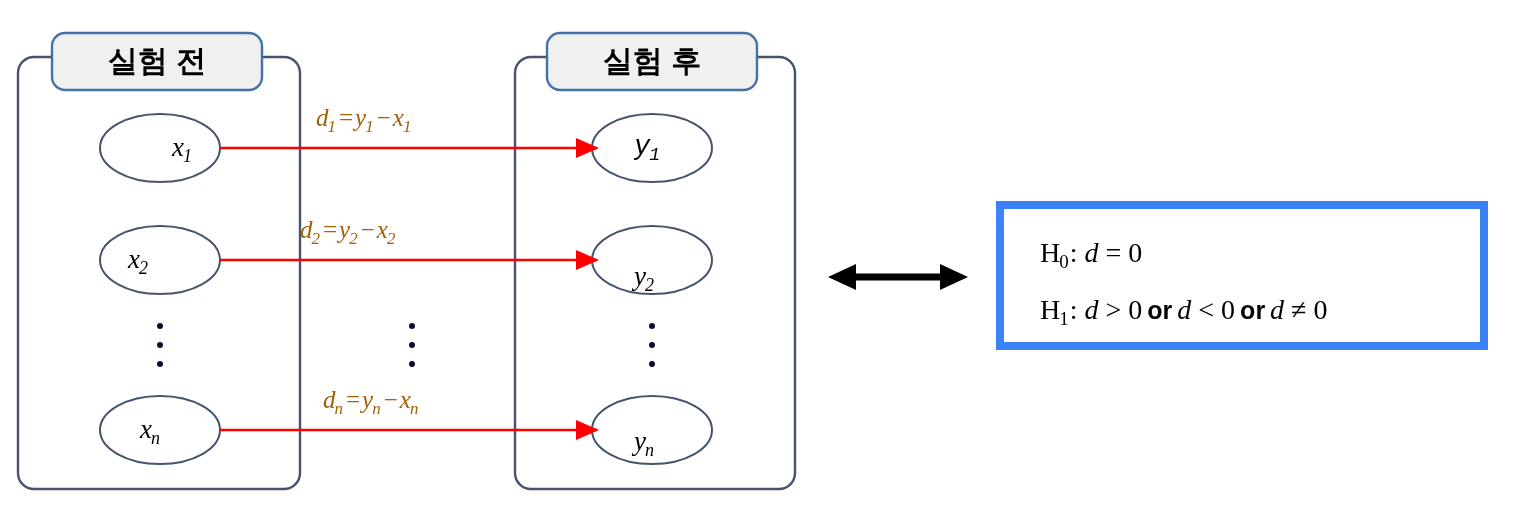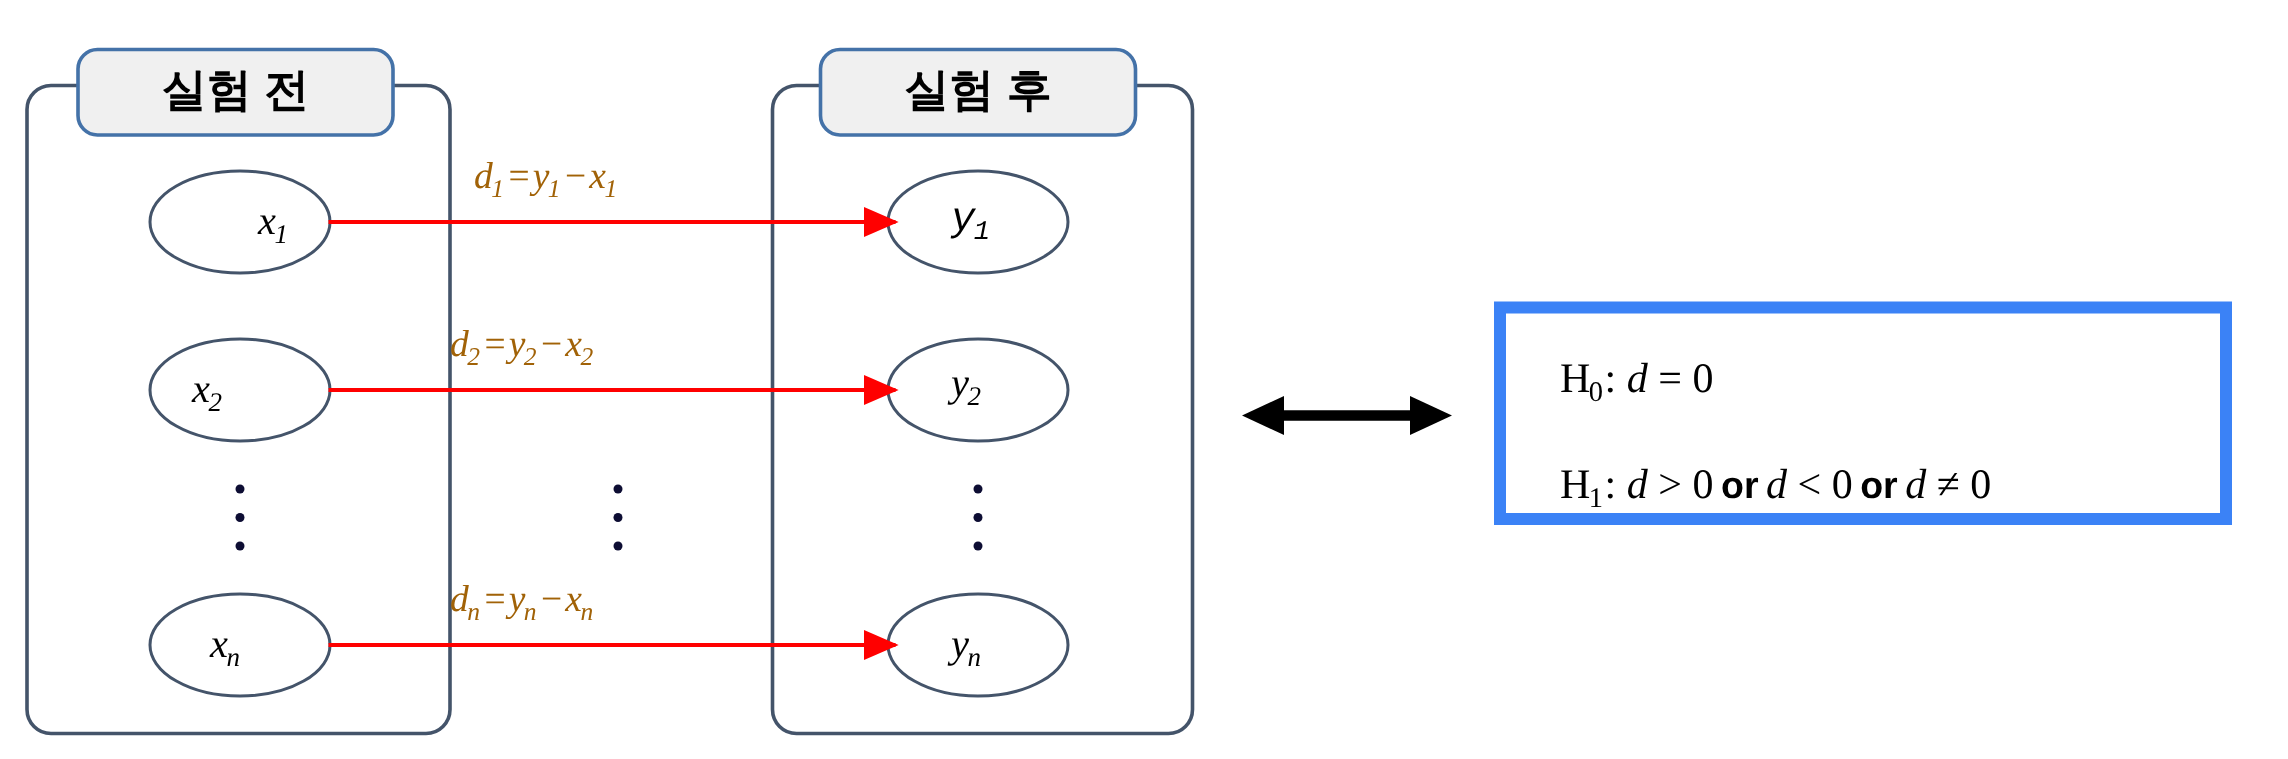--- a/index.html
+++ b/index.html
@@ -104,21 +104,21 @@
     position: absolute;
     left: 36px;
     font-family: "Liberation Serif", serif;
     font-size: 28px;
     font-style: italic;
     color: #000000;
     white-space: nowrap;
     line-height: 1;
   }
   .hyp-line.l0 { top: 30px; }
-  .hyp-line.l1 { top: 101px; text-align: center; }
+  .hyp-line.l1 { top: 87px; text-align: center; }
   .hyp-line .sub {
     font-size: 19px;
     font-style: normal;
     position: relative;
     top: 6px;
     left: -1px;
   }
   .hyp-line .roman { font-style: normal; }
   .hyp-line .word {
     font-family: "Liberation Sans", sans-serif;
@@ -178,36 +178,36 @@
   <div class="node-label" style="left:128px; top:246px;">
     <span>x</span><span class="sub">2</span>
   </div>
   <div class="node-label" style="left:140px; top:416px;">
     <span>x</span><span class="sub">n</span>
   </div>
 
   <div class="node-label" style="left:634px; top:134px;font-family:Liberation Mono, monospace;">
     <span>y</span><span class="sub">1</span>
   </div>
-  <div class="node-label" style="left:634px; top:242px;">
+  <div class="node-label" style="left:634px; top:263px;">
     <span>y</span><span class="sub">2</span>
   </div>
-  <div class="node-label" style="left:634px; top:416px;">
+  <div class="node-label" style="left:634px; top:428px;">
     <span>y</span><span class="sub">n</span>
   </div>
 
   <div class="edge-label" style="left:316px; top:105px;">
     <span>d</span><span class="sub">1</span><span class="op">=</span><span>y</span><span class="sub">1</span><span class="op">−</span><span>x</span><span class="sub">1</span>
   </div>
 
   <div class="edge-label" style="left:300px; top:217px;">
     <span>d</span><span class="sub">2</span><span class="op">=</span><span>y</span><span class="sub">2</span><span class="op">−</span><span>x</span><span class="sub">2</span>
   </div>
 
-  <div class="edge-label" style="left:300px; top:387px;">
+  <div class="edge-label" style="left:323px; top:387px;">
     <span>d</span><span class="sub">n</span><span class="op">=</span><span>y</span><span class="sub">n</span><span class="op">−</span><span>x</span><span class="sub">n</span>
   </div>
 
   <div class="vdots" style="left:156px; top:323px;">
     <i></i>
       <i></i>
       <i></i>
   </div>
   <div class="vdots" style="left:408px; top:323px;">
     <i></i>

